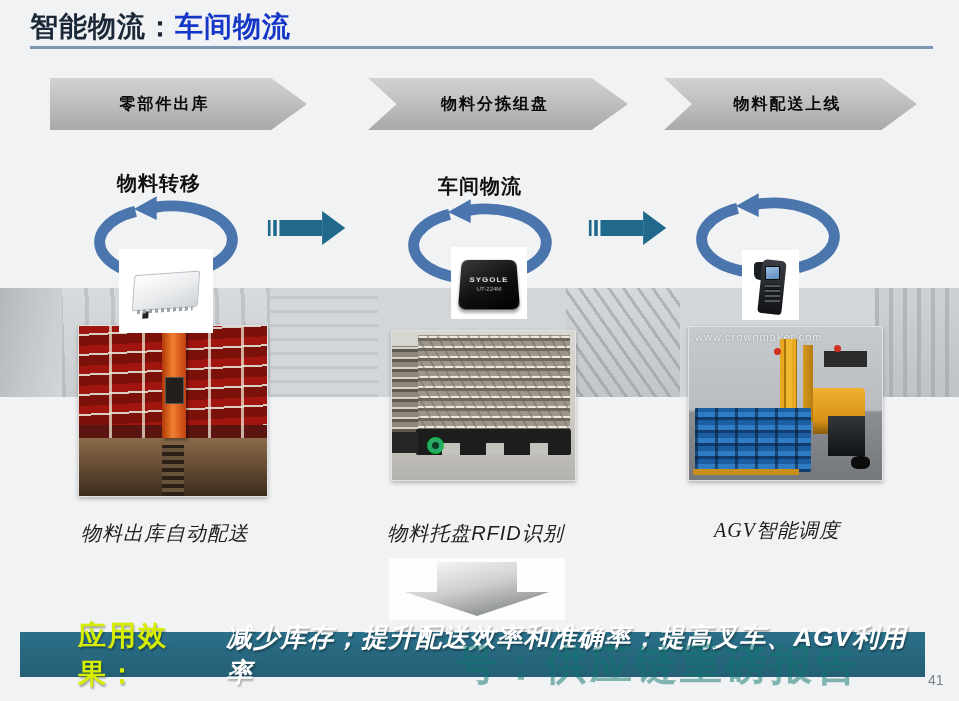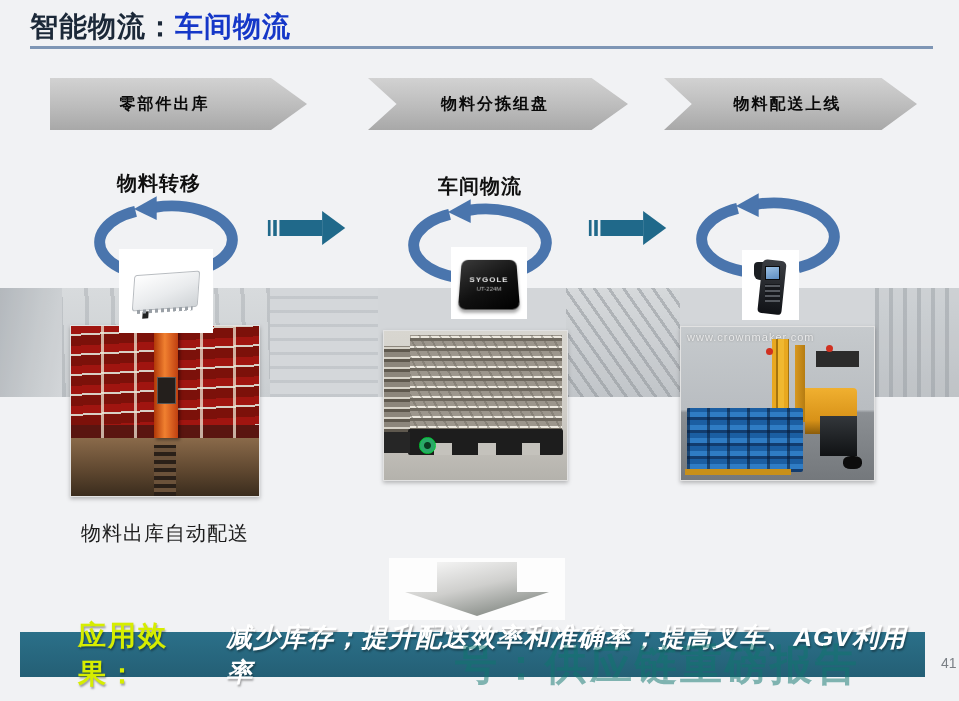--- a/index.html
+++ b/index.html
@@ -71,21 +71,21 @@
   .patch.p-c { left:270px; width:108px; background:
     repeating-linear-gradient(0deg,rgba(150,156,162,.3) 0 3px,transparent 3px 14px),#d5d8db; }
   .patch.p-d { left:566px; width:114px; background:
     repeating-linear-gradient(55deg,rgba(120,126,132,.45) 0 3px,transparent 3px 12px),
     linear-gradient(180deg,#d7dadc 0%,#bfc3c7 100%); }
   .patch.p-e { left:875px; width:84px; background:
     repeating-linear-gradient(90deg,rgba(130,136,142,.4) 0 4px,transparent 4px 14px),
     linear-gradient(180deg,#cdd1d4,#bcc0c4); }
 
   
-  .photo { position:absolute; z-index:2; border:1px solid #e2e2e2; box-shadow:0 2px 4px rgba(0,0,0,.25); overflow:hidden; }
+  .photo { position:absolute; z-index:2; border:1px solid #e2e2e2; box-shadow:0 2px 4px rgba(0,0,0,.25); overflow:hidden;margin-left:8px; }
   #photo1 { left:70px;  top:325px; width:190px; height:172px; background:#5a1510; }
   #photo2 { left:383px; top:330px; width:185px; height:151px; background:linear-gradient(180deg,#d8d6d0 0%,#cfccc6 55%,#b4b2ac 100%); }
   #photo3 { left:680px; top:326px; width:195px; height:155px; background:linear-gradient(180deg,#c6cacd 0%,#b9bdc1 54%,#8b8f93 56%,#74787c 100%); }
 
   .p1-ceiling { position:absolute; left:0; top:0; width:100%; height:58%;
     background:repeating-linear-gradient(177deg,#a01510 0 8px,#d8cfc4 8px 10px,#7c110a 10px 20px); }
   .p1-cols { position:absolute; left:0; top:0; width:100%; height:70%;
     background:repeating-linear-gradient(90deg,transparent 0 30px,rgba(238,228,210,.75) 30px 33px); }
   .p1-floor { position:absolute; left:0; bottom:0; width:100%; height:34%;
     background:linear-gradient(180deg,#8a6a4a 0%,#5c452e 60%,#3a2c1d 100%); }
@@ -120,39 +120,39 @@
   .p3-wheel { position:absolute; left:84%; top:84%; width:10%; height:9%; background:#0c0c0c; border-radius:40%; }
   .p3-dotA,.p3-dotB { position:absolute; width:7px; height:7px; border-radius:50%; background:#d03020; }
   .p3-dotA { left:44%; top:14%; } .p3-dotB { left:75%; top:12%; }
   .p3-pallets { position:absolute; left:3%; top:53%; width:60%; height:42%;
     background:repeating-linear-gradient(0deg,#123c6e 0 3px,#2f7cc4 3px 8px,#1b5ea2 8px 13px); border-radius:2px; }
   .p3-pallets::after { content:""; position:absolute; inset:0;
     background:repeating-linear-gradient(90deg,rgba(8,26,52,.55) 0 3px,transparent 3px 20px); }
   .p3-fork { position:absolute; left:2%; top:93%; width:55%; height:4%; background:#c8901a; }
 
   
-  .caption { position:absolute; top:520px; text-align:center; font-size:20px; color:#1c1c1c; letter-spacing:1px; }
+  .caption { position:absolute; top:520px; text-align:center; font-size:20px; color:#1c1c1c; letter-spacing:1px;font-style:italic; }
   #cap1 { left:55px;  width:220px; }
   #cap2 { left:368px; width:215px; }
   #cap3 { left:672px; width:210px; font-family:"Liberation Serif","DejaVu Serif",serif; top:517px; }
 
   
   .down-panel { position:absolute; left:389px; top:558px; width:176px; height:62px; background:#fdfdfd; z-index:2; }
   .down-panel svg { display:block; width:100%; height:100%; }
 
   
   .result-bar { position:absolute; left:20px; top:632px; width:905px; height:45px; background:linear-gradient(180deg,#2b7089 0%,#245f75 100%);
     display:flex; align-items:center; padding-left:58px; z-index:2; }
   .result-bar .rlabel { font-size:28px; font-weight:bold; color:#d6ed00; letter-spacing:2px; text-shadow:1px 2px 2px rgba(0,0,0,.35); }
   .result-bar .rtext { font-size:26px; font-weight:bold; color:#ffffff; letter-spacing:1px; text-shadow:1px 2px 2px rgba(0,0,0,.35);font-style:italic; }
 
   
   .watermark { position:absolute; left:455px; top:637px; font-size:42px; font-weight:bold; letter-spacing:3px;
     color:#0f766e; opacity:.5; z-index:5; white-space:nowrap; pointer-events:none; }
-  .page-num { position:absolute; left:928px; top:655px; font-size:14px; color:#7a7f85; z-index:6;margin-left:13px; }
+  .page-num { position:absolute; left:928px; top:672px; font-size:14px; color:#7a7f85; z-index:6; }
 </style>
 </head>
 <body>
 
 <div id="slide">
 
   <div class="title">
     <span>智能物流：</span><span class="hl">车间物流</span>
   </div>
   <div class="title-rule"></div>
@@ -256,20 +256,22 @@
     <div class="p3-body"></div>
     <div class="p3-batt"></div>
     <div class="p3-wheel"></div>
     <div class="p3-pallets"></div>
     <div class="p3-fork"></div>
     <div class="p3-dotA"></div>
     <div class="p3-dotB"></div>
   </div>
 
   <div id="cap1" class="caption">物料出库自动配送</div>
+  <div id="cap2" class="caption">物料托盘RFID识别</div>
+  <div id="cap3" class="caption">AGV智能调度</div>
 
   <div class="down-panel">
     <svg viewBox="0 0 176 62">
       <defs>
         <linearGradient id="dg" x1="0" y1="0" x2="0.6" y2="1">
           <stop offset="0" stop-color="#fbfbfb"></stop>
           <stop offset="0.55" stop-color="#cfcfcd"></stop>
           <stop offset="1" stop-color="#8a8f8a"></stop>
         </linearGradient>
       </defs>

